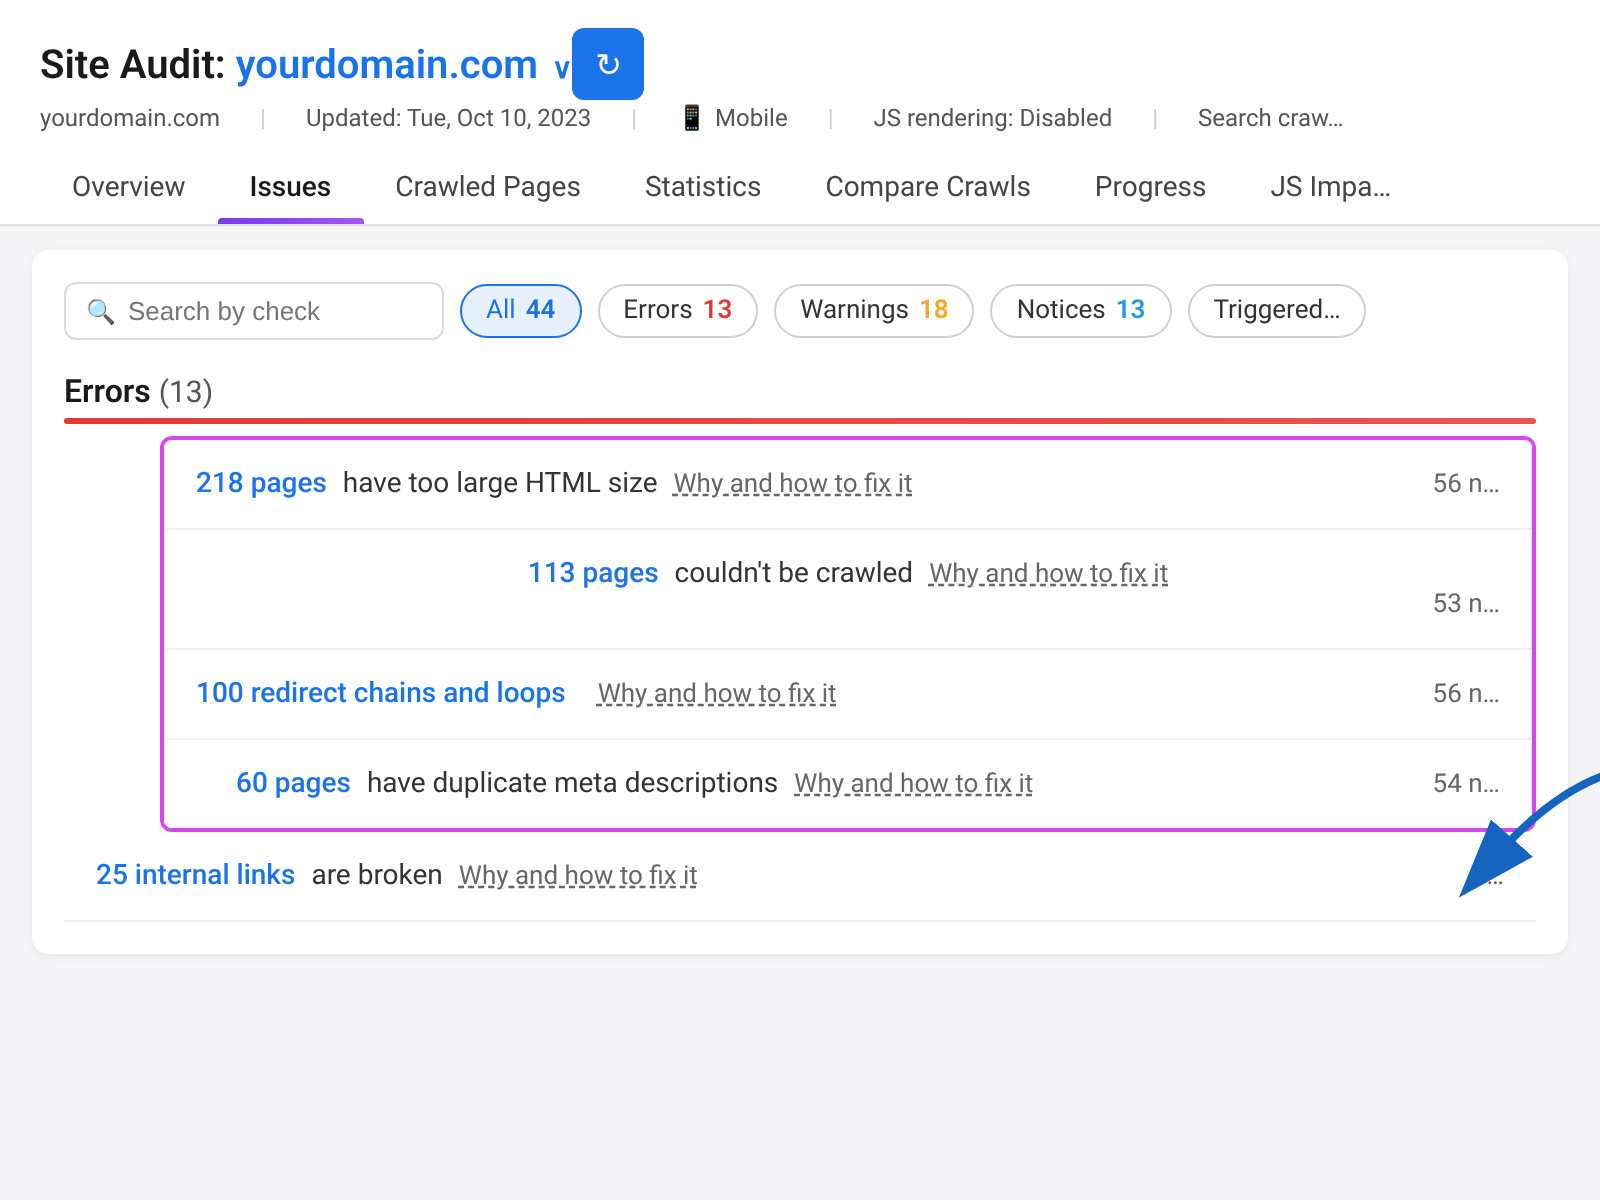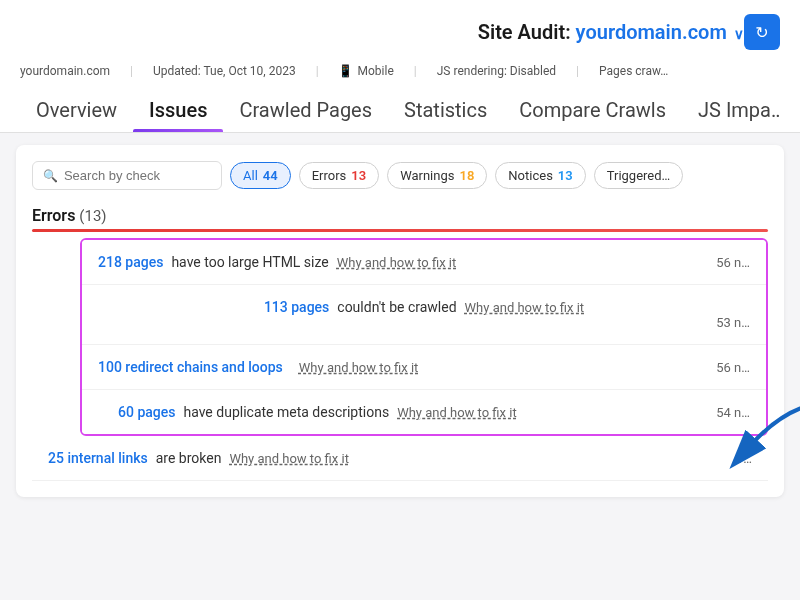--- a/index.html
+++ b/index.html
@@ -15,22 +15,22 @@
 
     
     .header {
       background: #fff;
       padding: 14px 20px 0 20px;
       border-bottom: 1px solid #e0e0e0;
     }
     .header-top {
       display: flex;
       align-items: center;
-      justify-content: flex-end;
-      margin-bottom: 14px;
+      justify-content: flex-start;
+      margin-bottom: 2px;
     }
     .site-audit-title {
       font-size: 20px;
       font-weight: 600;
       color: #1a1a1a;
     }
     .site-audit-title .domain {
       color: #1a73e8;
       cursor: pointer;
     }
@@ -72,21 +72,21 @@
     }
 
     
     .nav-tabs {
       display: flex;
       gap: 0;
       overflow: hidden;
     }
     .nav-tab {
       padding: 8px 16px 10px;
-      font-size: 20px;
+      font-size: 14px;
       color: #444;
       cursor: pointer;
       position: relative;
       white-space: nowrap;
       font-weight: 400;
     }
     .nav-tab.active {
       color: #1a1a1a;
       font-weight: 500;
     }
@@ -277,31 +277,31 @@
       <span class="sep">|</span>
       <span class="meta-item">Updated: Tue, Oct 10, 2023</span>
       <span class="sep">|</span>
       <span class="meta-item">
         <span class="mobile-icon">📱</span>
         <span>Mobile</span>
       </span>
       <span class="sep">|</span>
       <span class="meta-item">JS rendering: Disabled</span>
       <span class="sep">|</span>
-      <span class="meta-item">Pages craw…</span>
+      <span class="meta-item">Search craw…</span>
     </div>
 
     <div class="nav-tabs">
       <div class="nav-tab">Overview</div>
       <div class="nav-tab active">Issues</div>
       <div class="nav-tab">Crawled Pages</div>
       <div class="nav-tab">Statistics</div>
       <div class="nav-tab">Compare Crawls</div>
+      <div class="nav-tab">Progress</div>
       <div class="nav-tab">JS Impa…</div>
-      <div class="nav-tab">Progress</div>
     </div>
   </div>
 
   <div class="content">
 
     <div class="filter-bar">
       <div class="search-box">
         <span class="search-icon">🔍</span>
         <input class="search-input" type="text" placeholder="Search by check" style="">
       </div>

